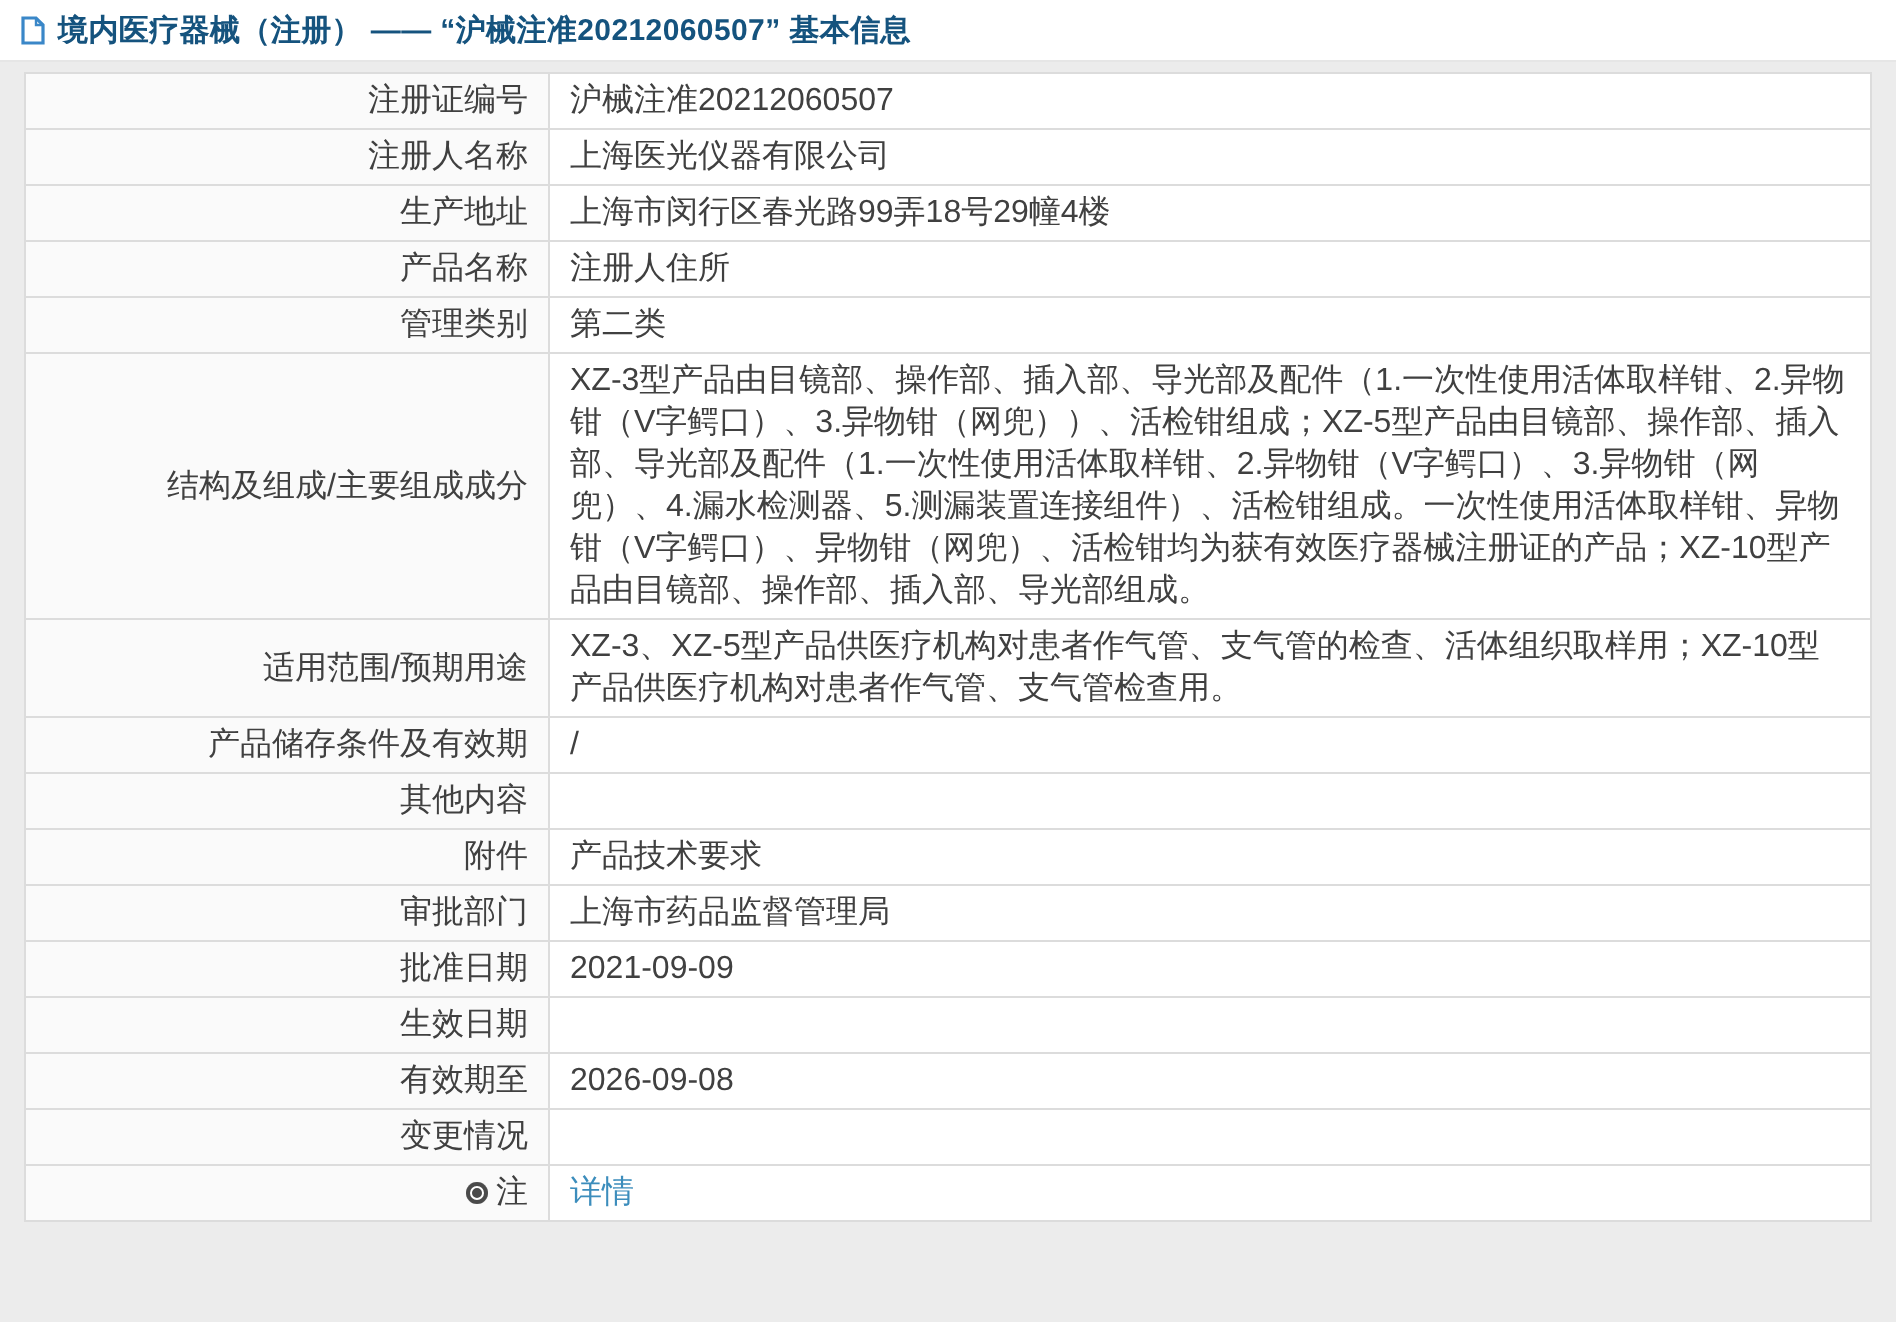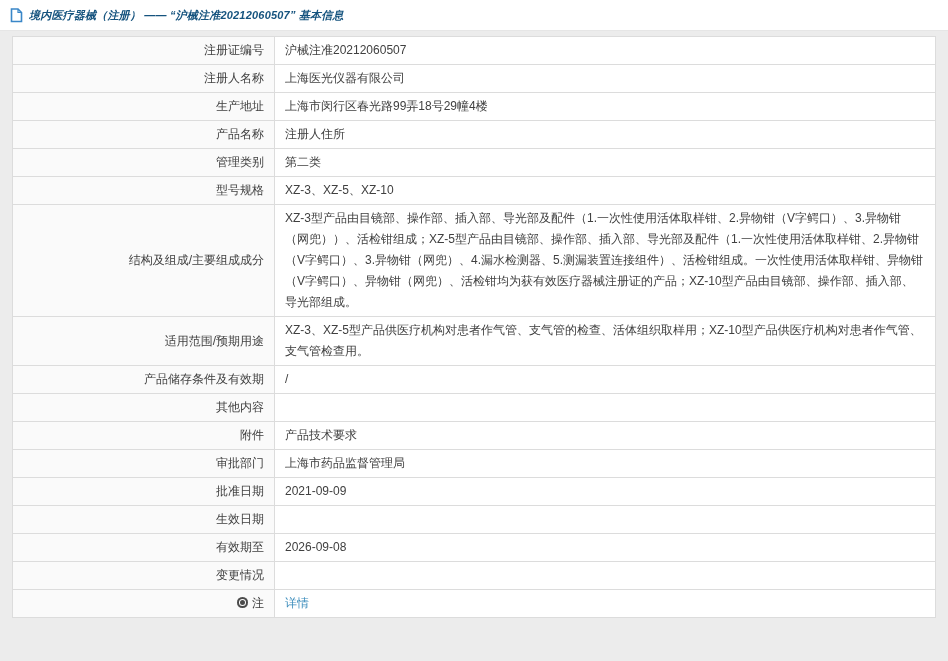--- a/index.html
+++ b/index.html
@@ -20,39 +20,38 @@
     align-items:center;
     padding-left:10px;
     gap:6px;
     border-bottom:1px solid #e6e6e6;
   }
   .doc-icon{
     display:inline-flex;
     color:var(--accent-color);
   }
   .page-title{
-    font-size:11px;
+    font-size:15px;
     font-weight:bold;
     color:var(--title-color);
     letter-spacing:0.2px;
-    font-style:italic;
   }
   .table-wrap{
     margin:5px 12px 0 12px;
     background:#ffffff;
   }
   table.info-table{
     width:100%;
     border-collapse:collapse;
     background:#ffffff;
     table-layout:fixed;
   }
   table.info-table td{
     border:1px solid #dcdcdc;
-    font-size:12px;
+    font-size:16px;
     line-height:21px;
     padding:3px 10px;
     color:#404040;
     vertical-align:middle;
     word-break:break-all;
   }
   td.label-cell{
     width:262px;
     text-align:right;
     background:#fafafa;
@@ -107,24 +106,20 @@
         </tr>
         <tr>
           <td class="label-cell"><span>产品名称</span></td>
           <td class="value-cell"><span>注册人住所</span></td>
         </tr>
         <tr>
           <td class="label-cell"><span>管理类别</span></td>
           <td class="value-cell"><span>第二类</span></td>
         </tr>
         <tr>
-          <td class="label-cell"><span>型号规格</span></td>
-          <td class="value-cell"><span>XZ-3、XZ-5、XZ-10</span></td>
-        </tr>
-        <tr>
           <td class="label-cell"><span>结构及组成/主要组成成分</span></td>
           <td class="value-cell"><span>XZ-3型产品由目镜部、操作部、插入部、导光部及配件（1.一次性使用活体取样钳、2.异物钳（V字鳄口）、3.异物钳（网兜））、活检钳组成；XZ-5型产品由目镜部、操作部、插入部、导光部及配件（1.一次性使用活体取样钳、2.异物钳（V字鳄口）、3.异物钳（网兜）、4.漏水检测器、5.测漏装置连接组件）、活检钳组成。一次性使用活体取样钳、异物钳（V字鳄口）、异物钳（网兜）、活检钳均为获有效医疗器械注册证的产品；XZ-10型产品由目镜部、操作部、插入部、导光部组成。</span></td>
         </tr>
         <tr>
           <td class="label-cell"><span>适用范围/预期用途</span></td>
           <td class="value-cell"><span>XZ-3、XZ-5型产品供医疗机构对患者作气管、支气管的检查、活体组织取样用；XZ-10型产品供医疗机构对患者作气管、支气管检查用。</span></td>
         </tr>
         <tr>
           <td class="label-cell"><span>产品储存条件及有效期</span></td>
           <td class="value-cell"><span>/</span></td>

